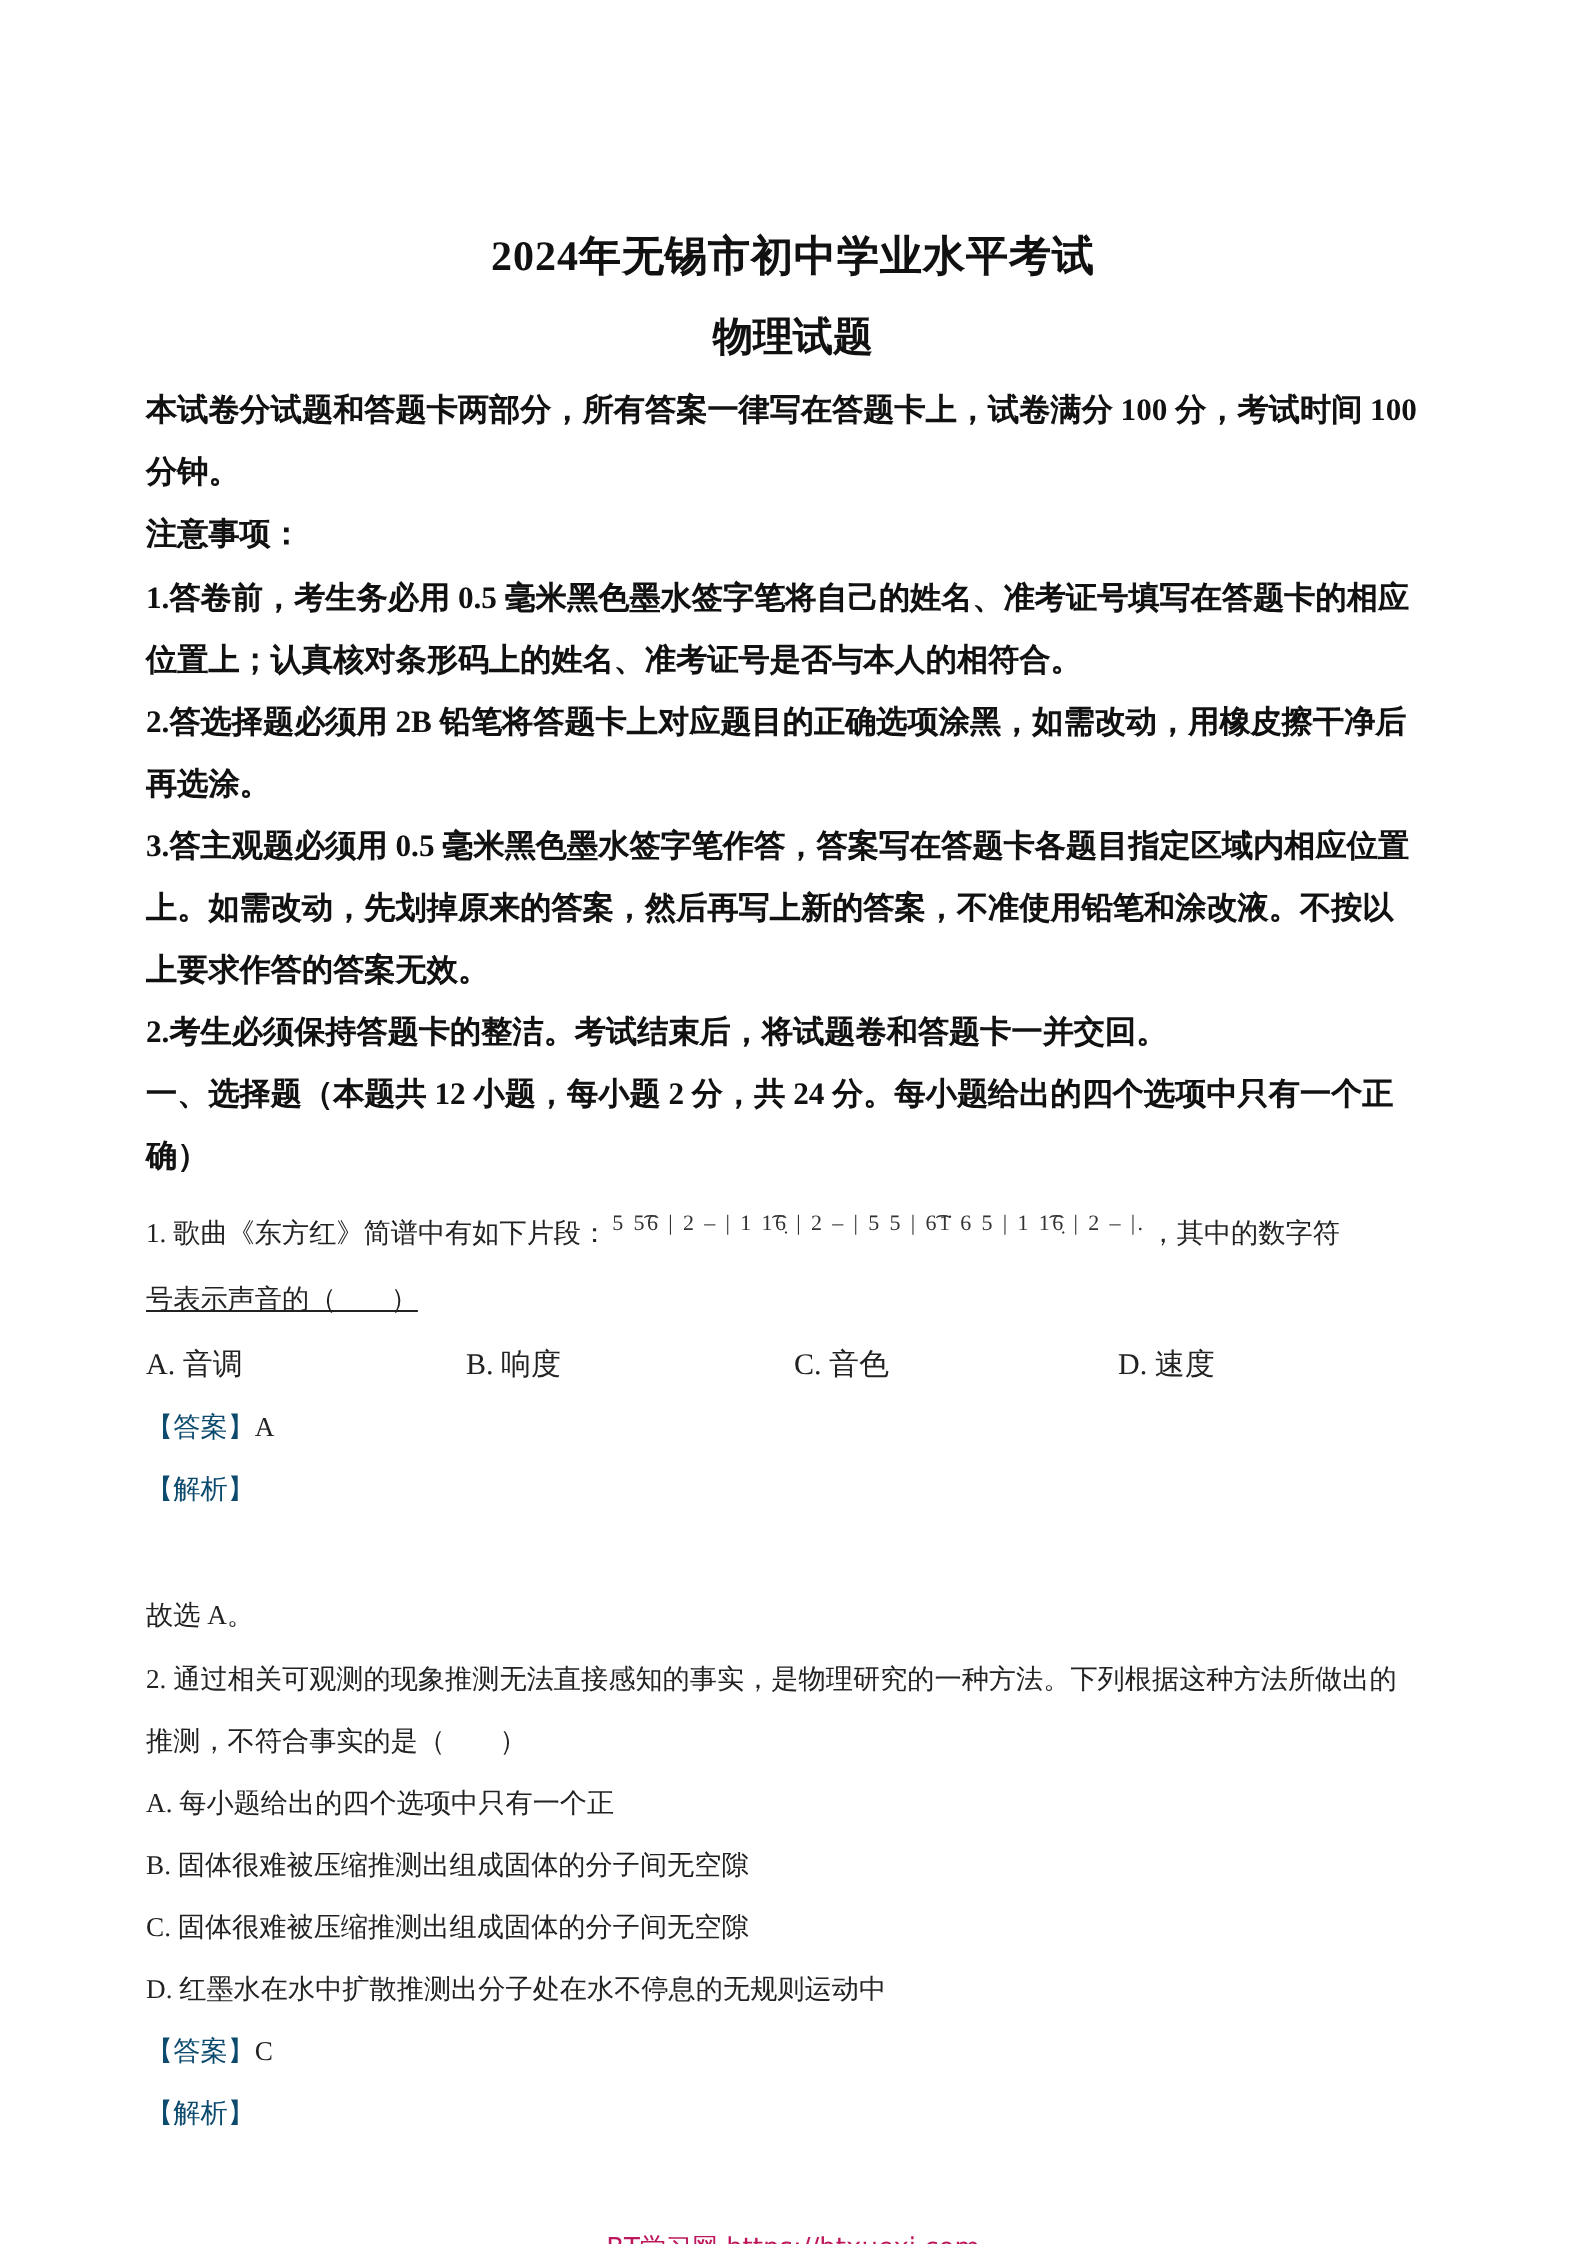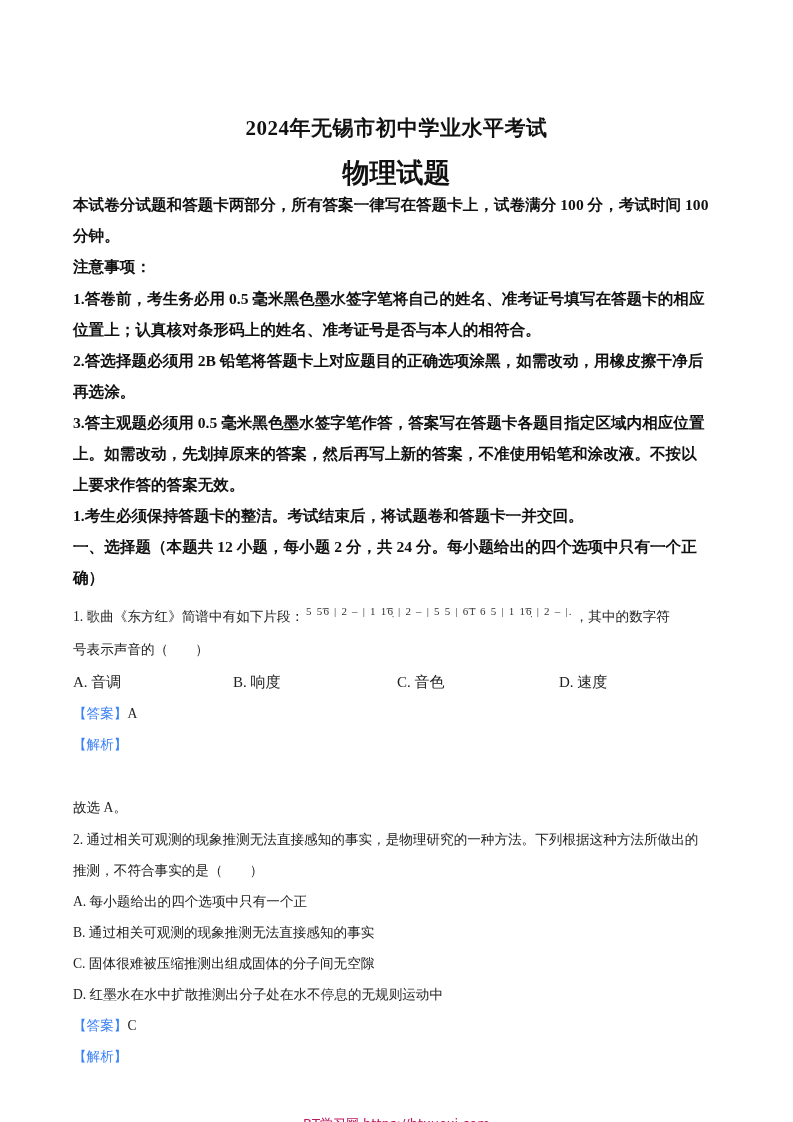--- a/index.html
+++ b/index.html
@@ -1,25 +1,25 @@
 <!DOCTYPE html>
 <html><head>
 <meta charset="utf-8">
 <style>
   html, body { margin: 0; padding: 0; background: #ffffff; }
   body { width: 793px; height: 1122px; position: relative; overflow: hidden; color: #111; }
   .page { position: absolute; left: 0; top: 0; width: 793px; height: 1122px; }
   .serif { font-family: "Liberation Serif", "DejaVu Serif", serif; margin-top: 44px; }
   .title { position: absolute; left: 0; width: 793px; text-align: center; font-weight: bold; }
   .t1 { top: 70px; font-size: 21px; letter-spacing: 0.5px; }
-  .t2 { top: 111px; font-size: 27px; }
+  .t2 { top: 111px; font-size: 20px; }
   .line { position: absolute; left: 73px; white-space: nowrap; }
   .b { font-weight: bold; font-size: 15.6px; }
   .n { font-size: 13.6px; color: #222; }
-  .label { color: #3b82f6; }
+  .label { color: #0c4a6e; }
   .opt { position: absolute; white-space: nowrap; font-size: 15px; color: #222; }
   .jianpu { display: inline-block; position: relative; font-size: 11px; letter-spacing: 1.2px; top: -6px; color: #333; margin: 0 2px; }
   .footer { position: absolute; top: 1071px; left: 0; width: 793px; text-align: center; font-family: "DejaVu Sans", sans-serif; font-size: 13px; color: #be185d; }
 </style>
 </head>
 <body>
 
 <div class="page serif">
 
   <div class="title t1">2024年无锡市初中学业水平考试</div>
@@ -29,45 +29,45 @@
   <div class="line b" style="top:182px;">分钟。</div>
 
   <div class="line b" style="top:213px;">注意事项：</div>
   <div class="line b" style="top:245px;">1.答卷前，考生务必用 0.5 毫米黑色墨水签字笔将自己的姓名、准考证号填写在答题卡的相应</div>
   <div class="line b" style="top:276px;">位置上；认真核对条形码上的姓名、准考证号是否与本人的相符合。</div>
   <div class="line b" style="top:307px;">2.答选择题必须用 2B 铅笔将答题卡上对应题目的正确选项涂黑，如需改动，用橡皮擦干净后</div>
   <div class="line b" style="top:338px;">再选涂。</div>
   <div class="line b" style="top:369px;">3.答主观题必须用 0.5 毫米黑色墨水签字笔作答，答案写在答题卡各题目指定区域内相应位置</div>
   <div class="line b" style="top:431px;">上要求作答的答案无效。</div>
   <div class="line b" style="top:400px;">上。如需改动，先划掉原来的答案，然后再写上新的答案，不准使用铅笔和涂改液。不按以</div>
-  <div class="line b" style="top:462px;">1.考生必须保持答题卡的整洁。考试结束后，将试题卷和答题卡一并交回。</div>
+  <div class="line b" style="top:462px;">2.考生必须保持答题卡的整洁。考试结束后，将试题卷和答题卡一并交回。</div>
 
   <div class="line b" style="top:493px;">一、选择题（本题共 12 小题，每小题 2 分，共 24 分。每小题给出的四个选项中只有一个正</div>
   <div class="line b" style="top:524px;">确）</div>
 
   <div class="line n" style="top:564px;">
     <span>1. 歌曲《东方红》简谱中有如下片段：</span><span class="jianpu">5 5͡6 | 2 – | 1 1͡6̣ | 2 – | 5 5 | 6͡1̇ 6 5 | 1 1͡6̣ | 2 – |.</span><span>，其中的数字符</span>
   </div>
-  <div class="line n" style="top:597px;">号表示声音的（　　）</div>
+  <div class="line n" style="top:597px;text-decoration:underline;">号表示声音的（　　）</div>
 
   <div class="opt" style="top:629px; left:73px;">A. 音调</div>
   <div class="opt" style="top:629px; left:233px;">B. 响度</div>
   <div class="opt" style="top:629px; left:397px;">C. 音色</div>
   <div class="opt" style="top:629px; left:559px;">D. 速度</div>
 
   <div class="line n" style="top:661px;">
     <span class="label">【答案】</span><span>A</span>
   </div>
   <div class="line n label" style="top:692px;">【解析】</div>
   <div class="line n" style="top:755px;">故选 A。</div>
 
   <div class="line n" style="top:787px;">2. 通过相关可观测的现象推测无法直接感知的事实，是物理研究的一种方法。下列根据这种方法所做出的</div>
   <div class="line n" style="top:818px;">推测，不符合事实的是（　　）</div>
   <div class="line n" style="top:849px;">A. 每小题给出的四个选项中只有一个正</div>
-  <div class="line n" style="top:880px;">B. 通过相关可观测的现象推测无法直接感知的事实</div>
+  <div class="line n" style="top:880px;">B. 固体很难被压缩推测出组成固体的分子间无空隙</div>
   <div class="line n" style="top:911px;">C. 固体很难被压缩推测出组成固体的分子间无空隙</div>
   <div class="line n" style="top:942px;">D. 红墨水在水中扩散推测出分子处在水不停息的无规则运动中</div>
   <div class="line n" style="top:973px;">
     <span class="label">【答案】</span><span>C</span>
   </div>
   <div class="line n label" style="top:1004px;">【解析】</div>
 
   <div class="footer">BT学习网 https://btxuexi.com</div>
 </div>
 

